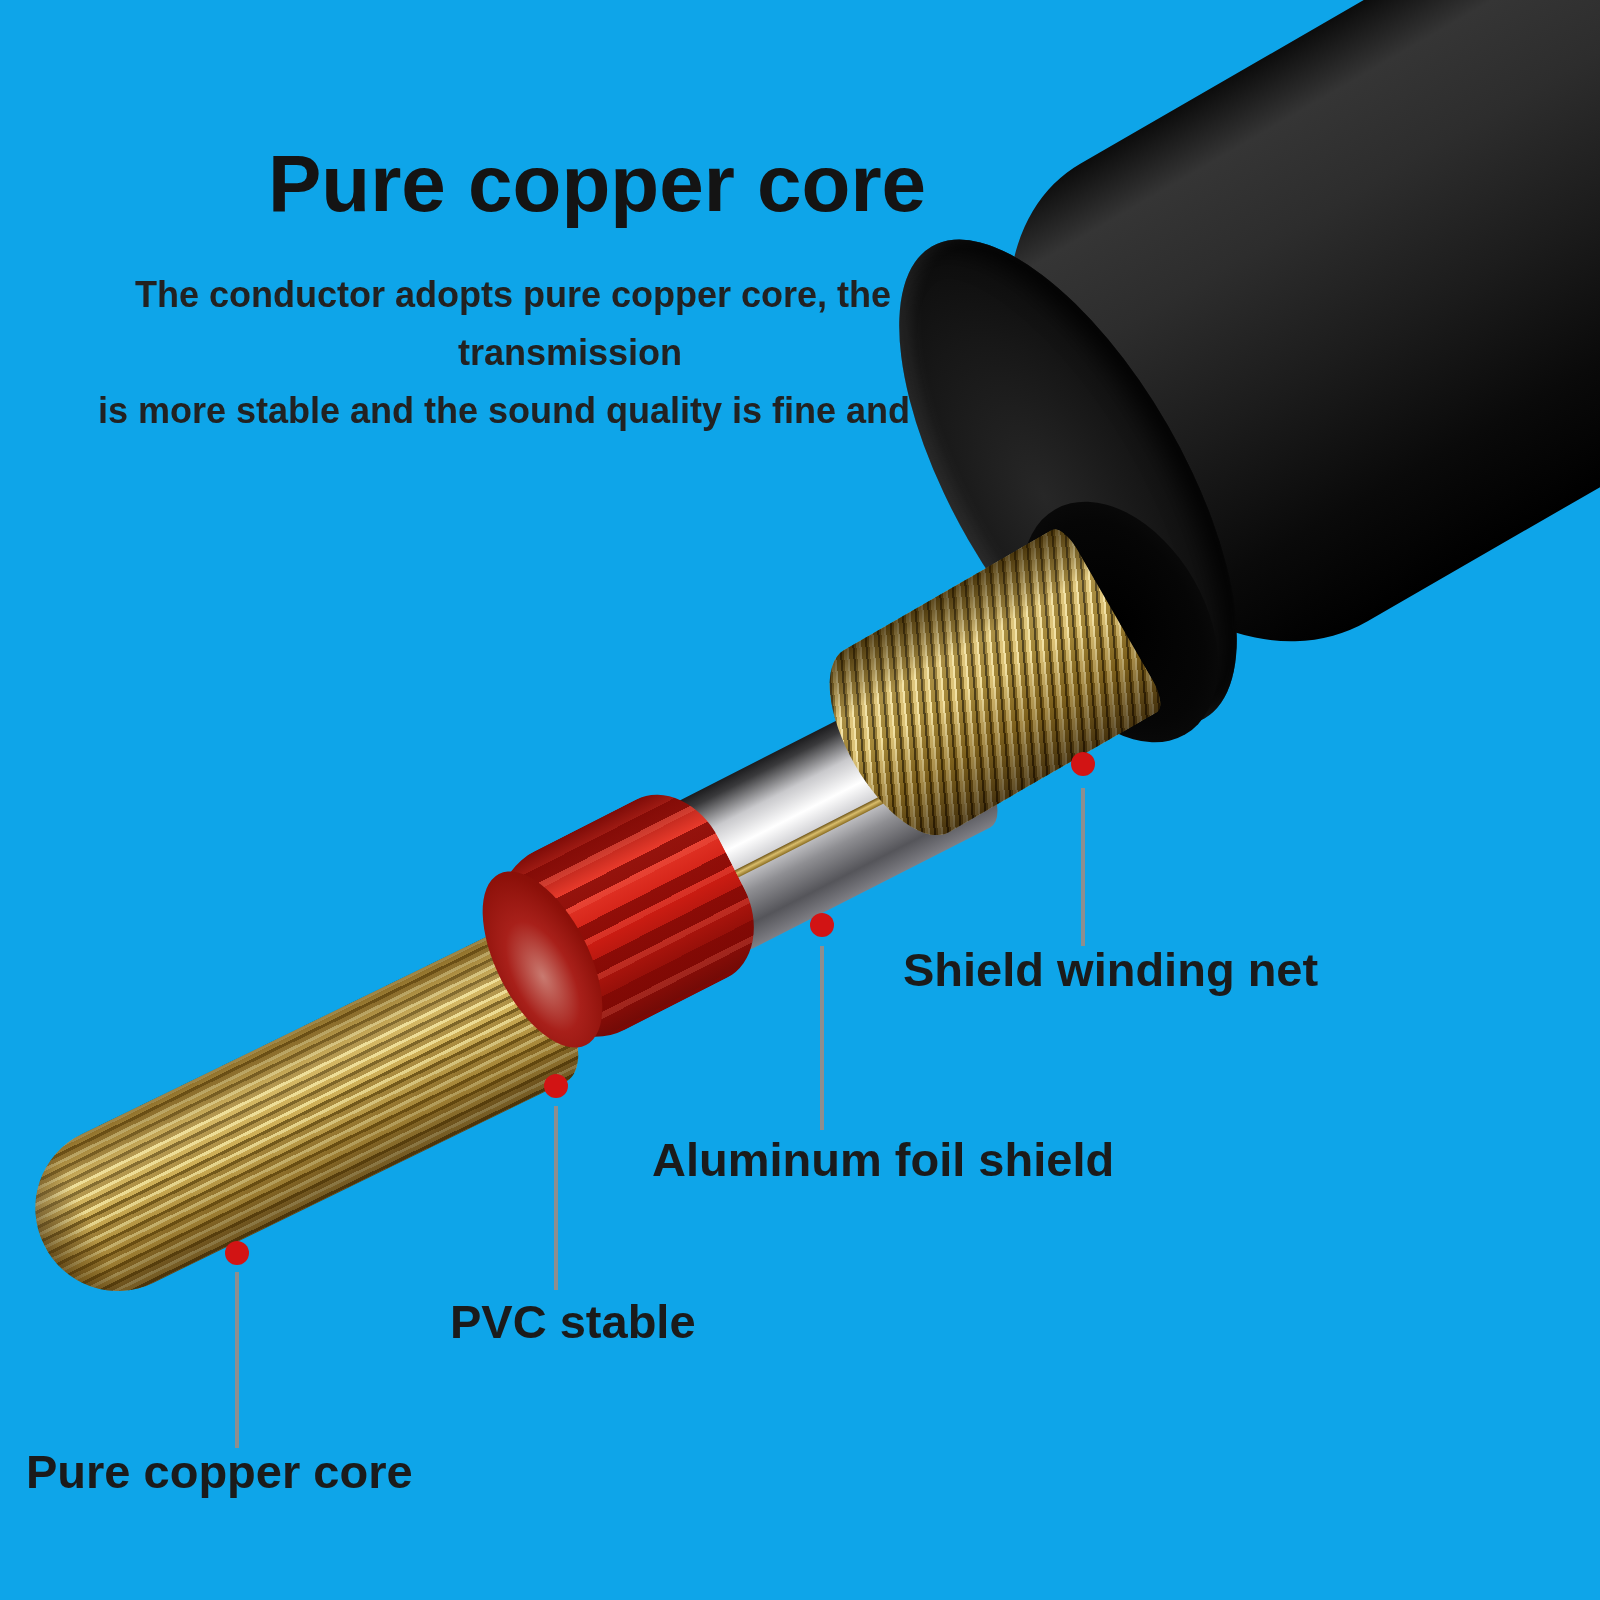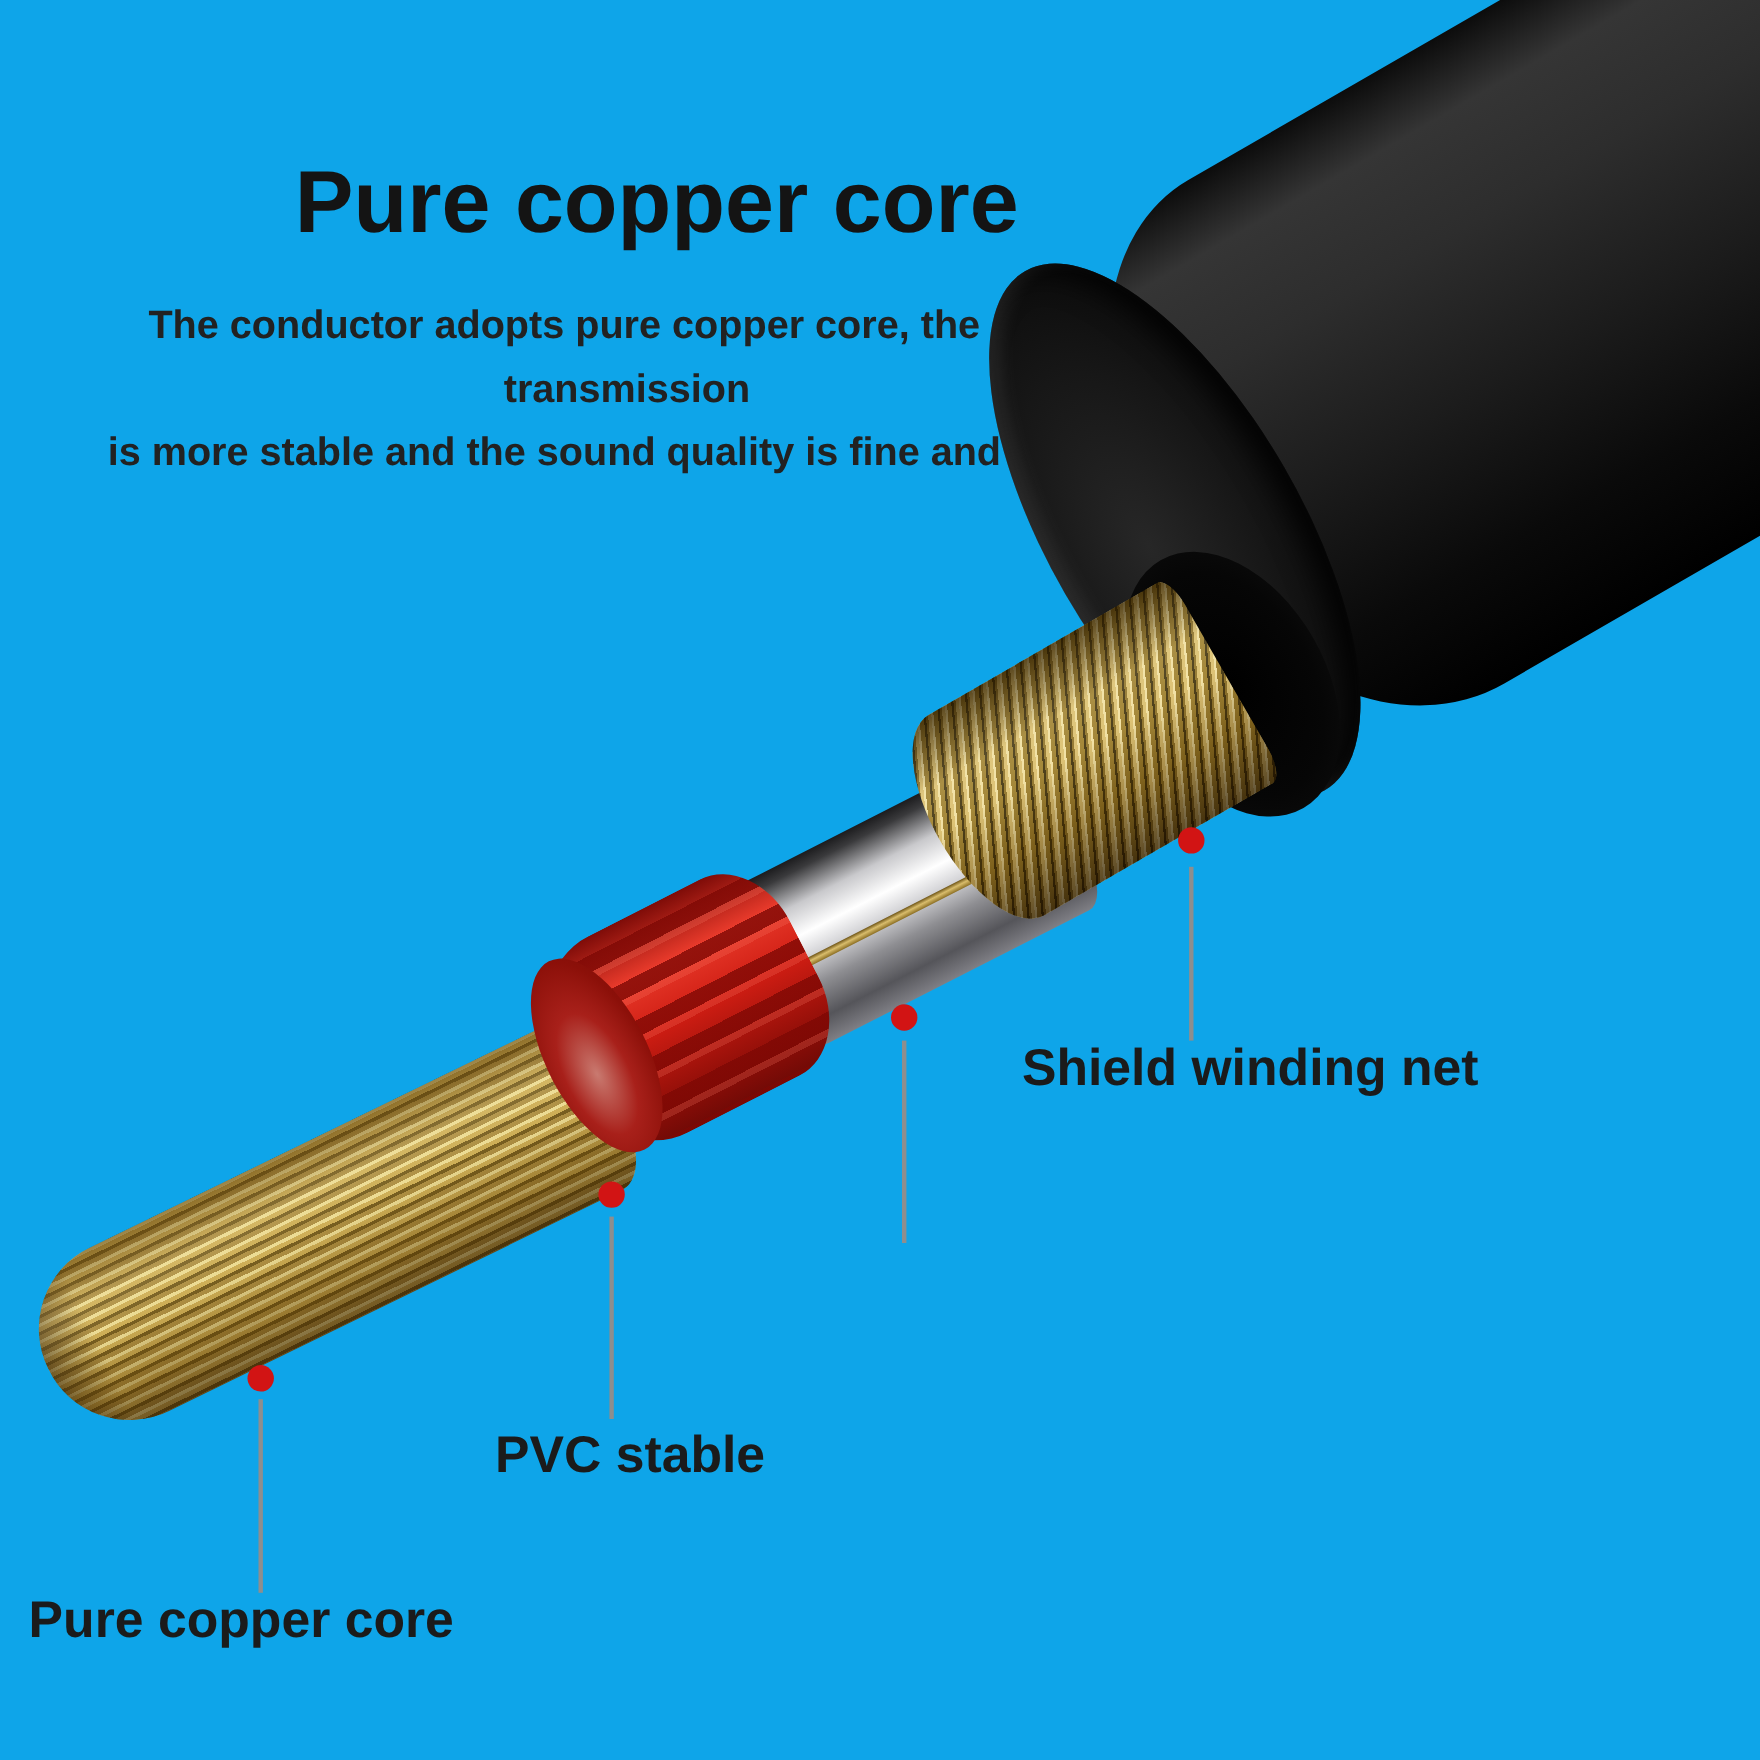--- a/index.html
+++ b/index.html
@@ -16,21 +16,21 @@
   }
   .subtitle{
     position:absolute;left:30px;top:266px;width:1080px;
     font-size:36px;line-height:58px;font-weight:700;color:#222;
     text-align:center;
   }
   .callout-label{
     position:absolute;font-size:47px;font-weight:700;color:#1b1b1b;
     white-space:nowrap;
   }
-  .lbl-shield{left:929px;top:942px;}
+  .lbl-shield{left:903px;top:942px;}
   .lbl-foil{left:652px;top:1132px;}
   .lbl-pvc{left:450px;top:1294px;}
   .lbl-copper{left:26px;top:1444px;}
   
   .leader{position:absolute;width:4px;background:#8e8e8e;z-index:10;}
   .ln-shield{left:1081px;top:788px;height:158px;}
   .ln-foil{left:820px;top:946px;height:184px;}
   .ln-pvc{left:554px;top:1106px;height:184px;}
   .ln-copper{left:235px;top:1272px;height:176px;}
   .dot{position:absolute;width:24px;height:24px;border-radius:50%;
@@ -144,16 +144,17 @@
   <div class="dot dot-foil"></div>
   <div class="dot dot-pvc"></div>
   <div class="dot dot-copper"></div>
 
   <div class="leader ln-shield"></div>
   <div class="leader ln-foil"></div>
   <div class="leader ln-pvc"></div>
   <div class="leader ln-copper"></div>
 
   <div class="callout-label lbl-shield">Shield winding net</div>
+  <div class="callout-label lbl-foil">Aluminum foil shield</div>
   <div class="callout-label lbl-pvc">PVC stable</div>
   <div class="callout-label lbl-copper">Pure copper core</div>
 
 </div>
 
 </body></html>

